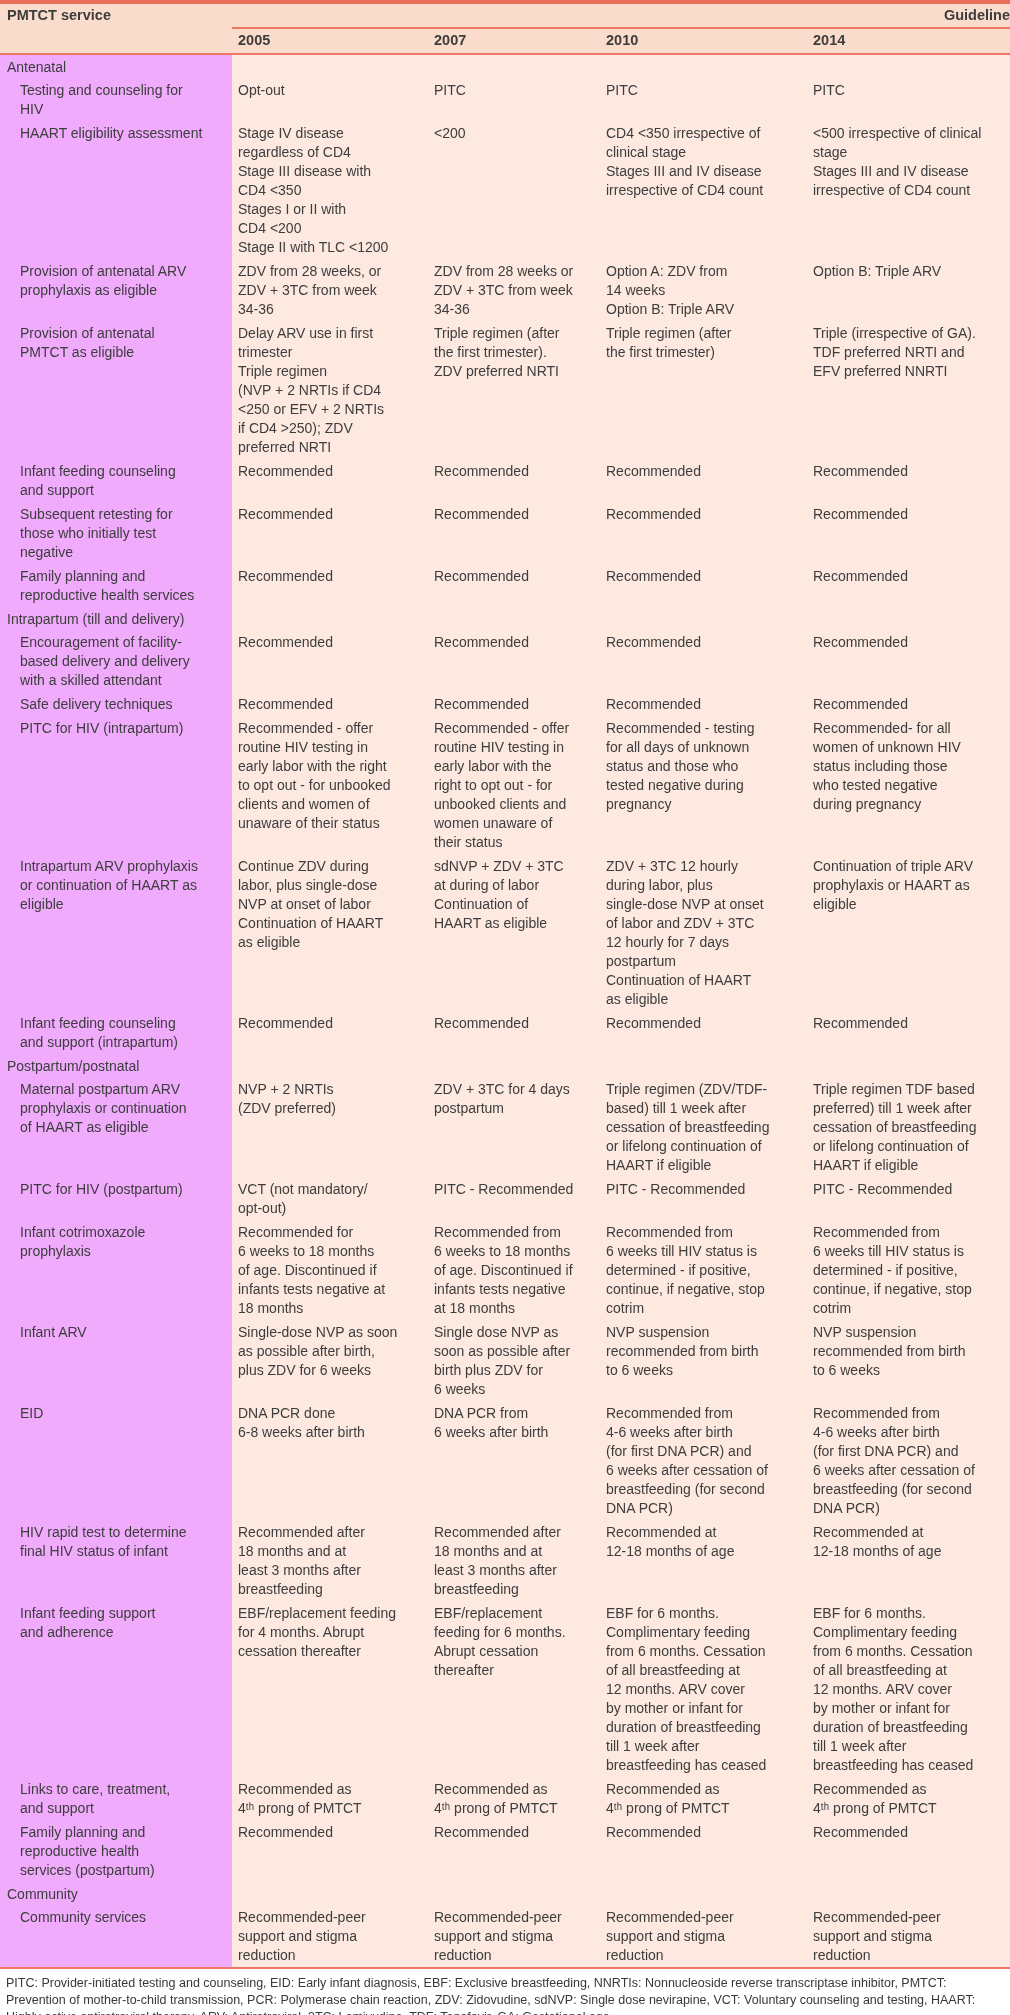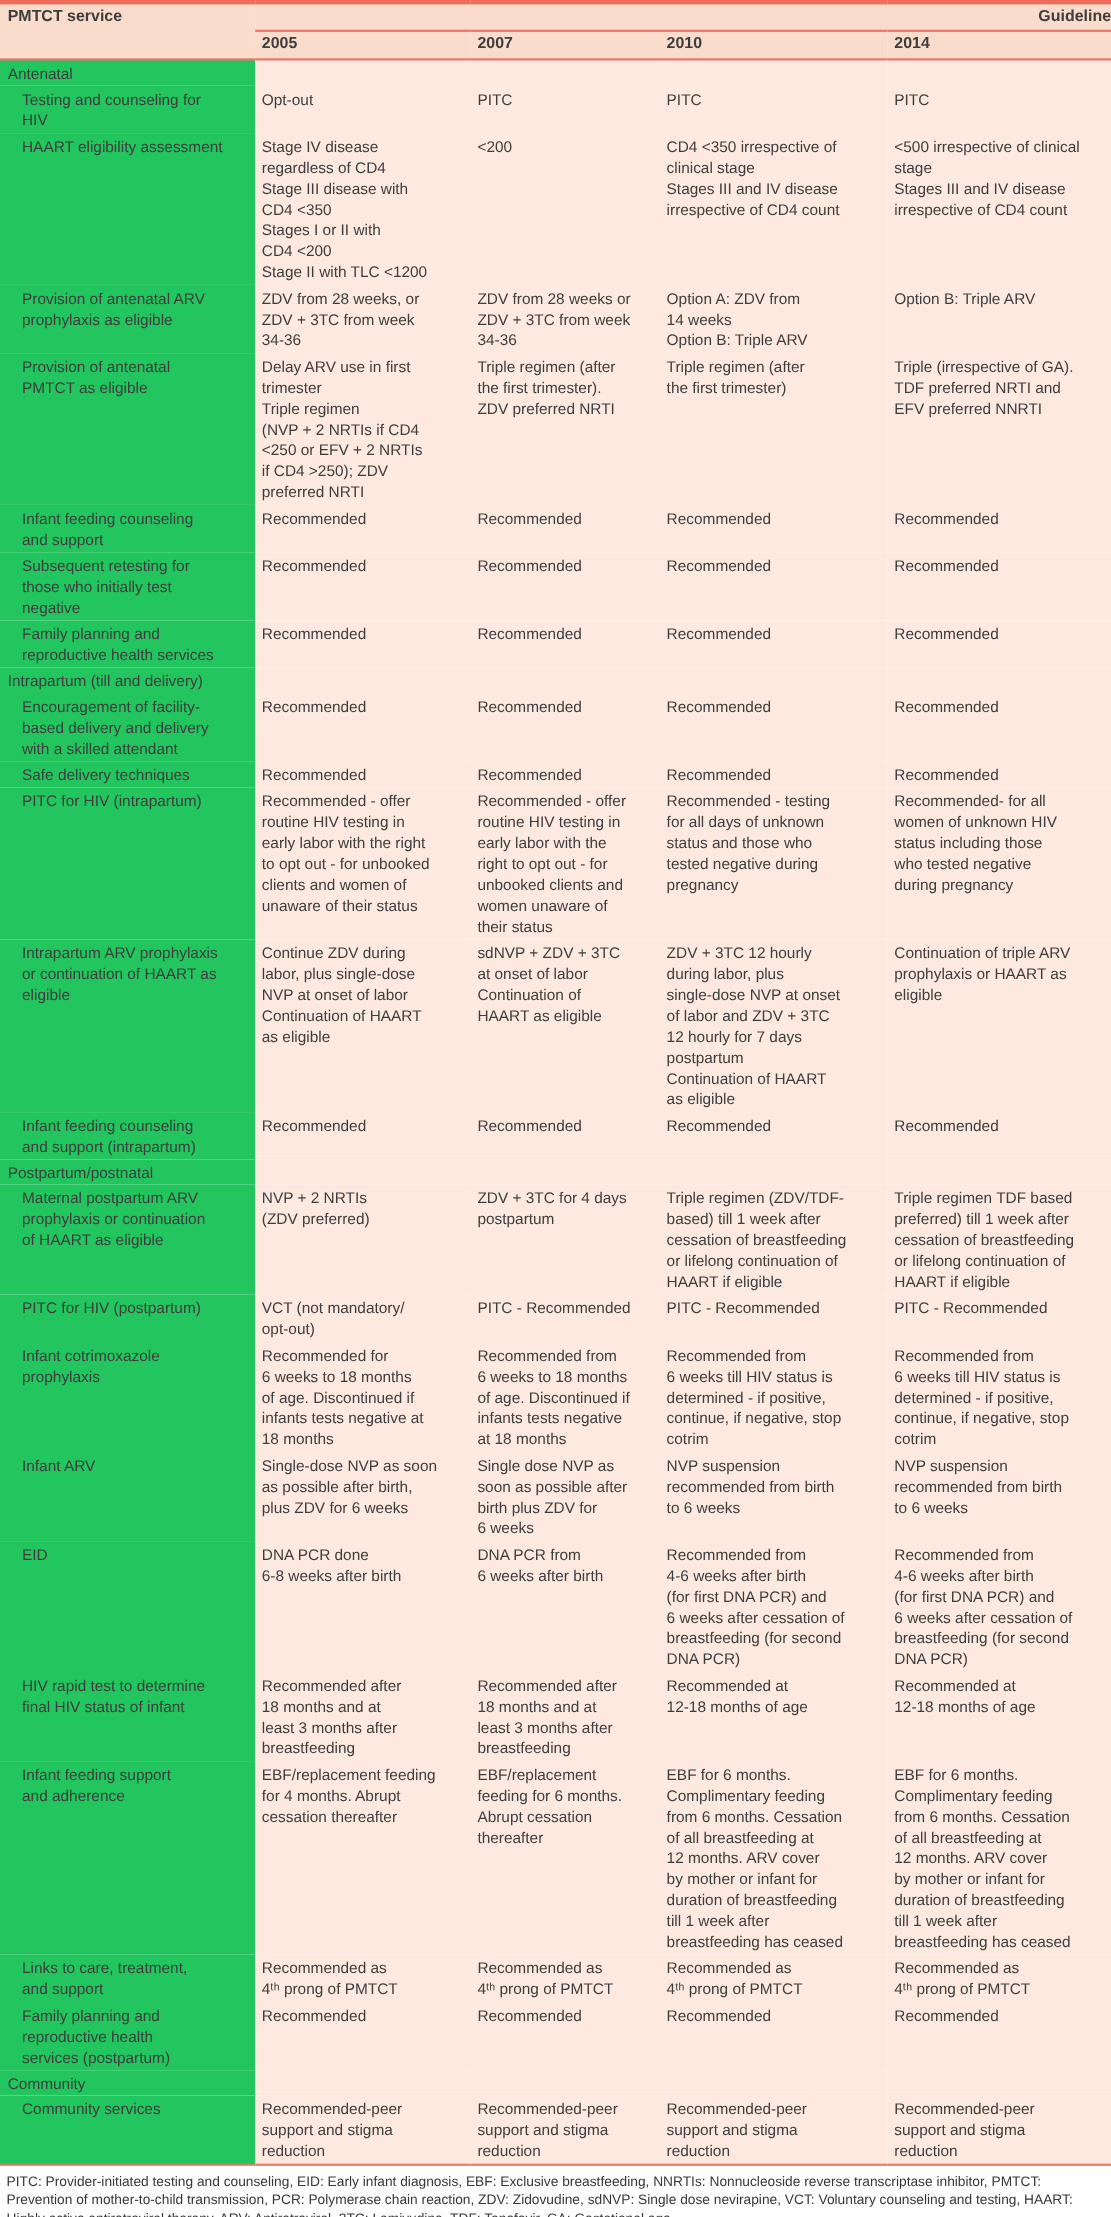--- a/index.html
+++ b/index.html
@@ -40,21 +40,21 @@
     border-bottom: 2px solid #ed7765;
     padding: 2px 0;
   }
   tr.year-row th {
     border-bottom: 2px solid #ed7765;
     padding: 2px 6px 3px 6px;
   }
   th.corner-head { border-bottom: 2px solid #ed7765; }
 
   td.service-cell {
-    background: #22c55e;
+    background: #f0abfc;
     white-space: pre-line;
     padding: 3px 6px 2px 20px;
   }
   td.section-label {
     padding-left: 7px;
     white-space: nowrap;
     overflow: visible;
   }
   td.value-cell {
     background: #fde9e0;
@@ -240,21 +240,21 @@
         <tr class="item-row">
           <td class="service-cell item-label">Intrapartum ARV prophylaxis
 or continuation of HAART as
 eligible</td>
           <td class="value-cell">Continue ZDV during
 labor, plus single-dose
 NVP at onset of labor
 Continuation of HAART
 as eligible</td>
           <td class="value-cell">sdNVP + ZDV + 3TC
-at onset of labor
+at during of labor
 Continuation of
 HAART as eligible</td>
           <td class="value-cell">ZDV + 3TC 12 hourly
 during labor, plus
 single-dose NVP at onset
 of labor and ZDV + 3TC
 12 hourly for 7 days
 postpartum
 Continuation of HAART
 as eligible</td>

